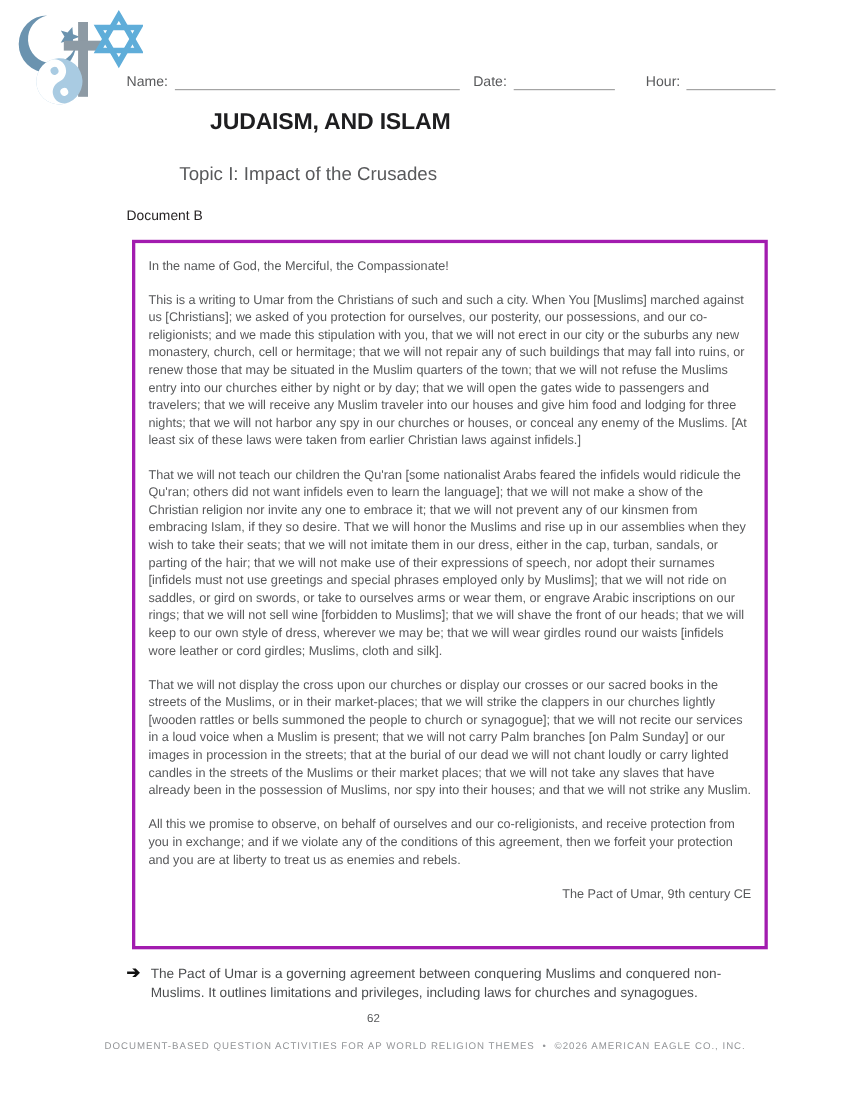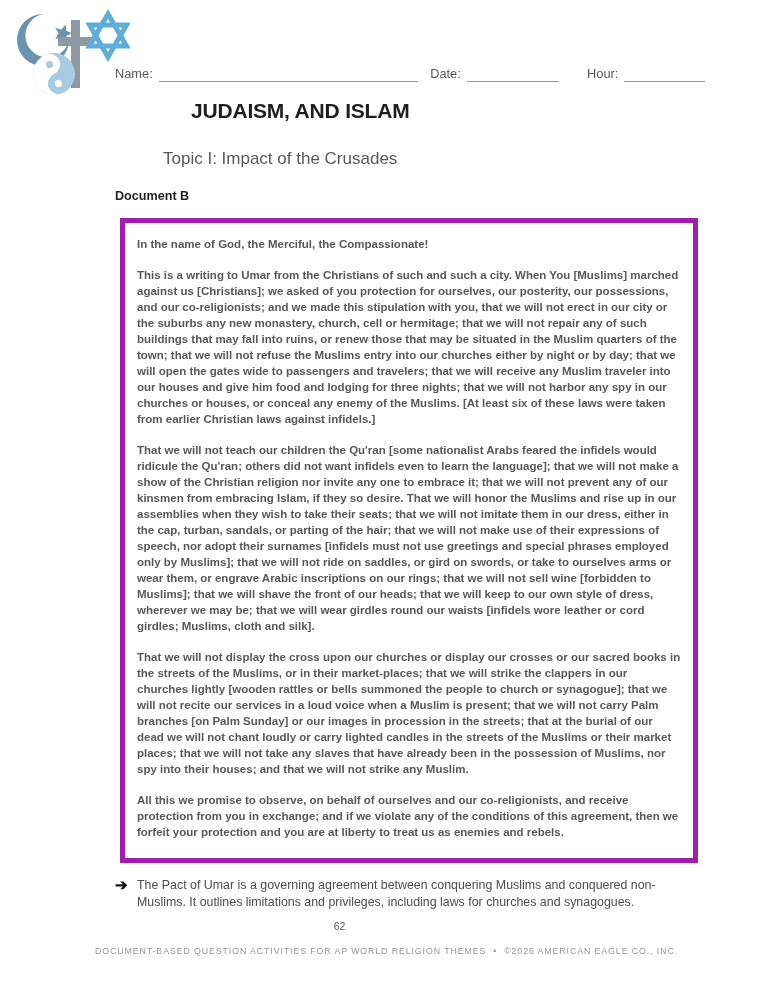--- a/index.html
+++ b/index.html
@@ -21,26 +21,26 @@
   .blank { border-bottom:1.2px solid #9b9b9b; height:16px; display:inline-block; }
   .blank.name { width:264px; margin-right:12px; }
   .blank.date { width:94px;  margin-right:28px; }
   .blank.hour { width:82px; }
 
   
   .title { left:115px; top:99px; width:590px; color:#1e1e20;
            font-size:21px; font-weight:bold; line-height:24px; letter-spacing:-0.2px; }
   .title .l2 { padding-left:76px; display:block; }
   .topic { left:115px; top:149px; font-size:17px; color:#58595b;margin-left:48px; }
-  .doc-label { left:115px; top:189px; font-size:12.6px; font-weight:bold; color:#231f20; }
+  .doc-label { left:115px; top:189px; font-size:12.6px; font-weight:normal; color:#231f20; }
 
   
   .doc-box { left:120px; top:218px; width:578px; height:645px;
-             border:5px solid #a21caf; padding:13px 12px 0 12px; overflow:hidden;
-             font-size:11.5px; line-height:16px; color:#57585a;font-weight:bold; }
+             border:3px solid #a21caf; padding:13px 12px 0 12px; overflow:hidden;
+             font-size:11.5px; line-height:16px; color:#57585a; }
   .doc-box p { margin:0 0 15px 0; }
   .attribution { text-align:right; margin-top:6px; }
 
   
   .note { left:115px; top:877px; width:578px; display:flex; align-items:flex-start;
           font-size:12.4px; line-height:17px; color:#4b4d4f; }
   .note .arrow { font-size:15px; color:#111; width:22px; flex:0 0 22px; line-height:16px;
                  font-weight:bold; }
 
   

